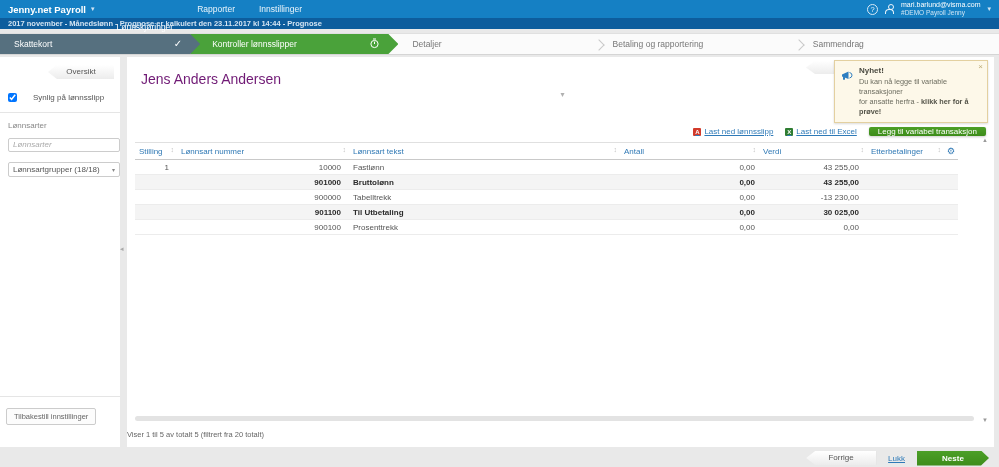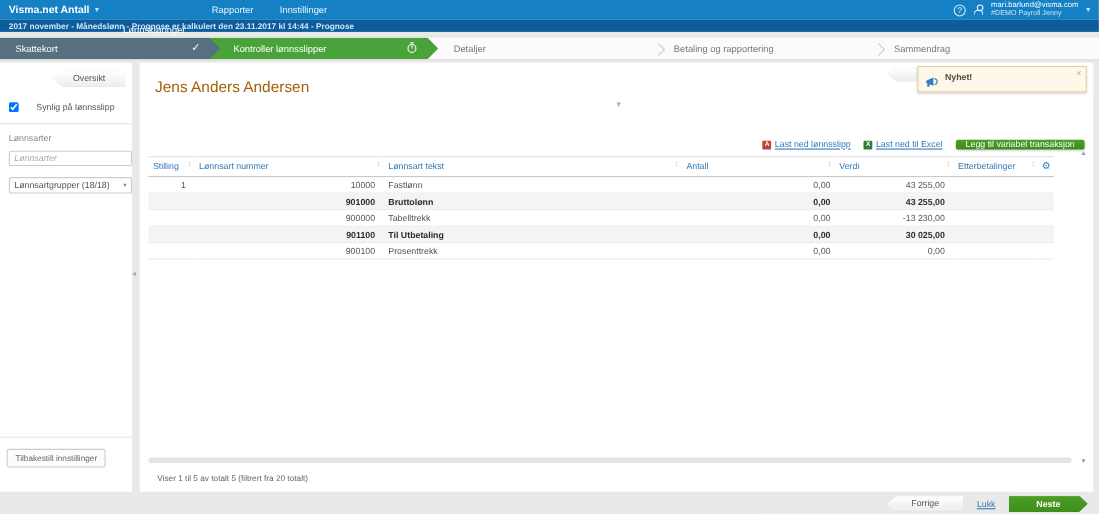--- a/index.html
+++ b/index.html
@@ -70,21 +70,21 @@
   .sb-select .caret { font-size:6px; color:#888; }
   .sb-bottom { position:absolute; bottom:0; left:0; right:0; border-top:1px solid #e5e5e5; padding:8px 6px 22px; }
   .reset-btn { border:1px solid #ccc; background:#fcfcfc; border-radius:2px; font-size:7.5px; color:#666;
               padding:3px 7px; cursor:pointer; }
 
   
   main { flex:1; background:#fff; position:relative; margin-right:5px; padding:6px 8px; }
   .breadcrumb { font-size:7.5px; color:#888; }
   .breadcrumb a { color:#2e7ab8; text-decoration:underline; cursor:pointer; }
   .breadcrumb .sep { margin:0 3px; color:#999; }
-  .page-title { font-size:14px; color:#a16207; font-weight:400; margin:8px 0 0 6px; }
+  .page-title { font-size:14px; color:#701a75; font-weight:400; margin:8px 0 0 6px; }
   .collapse-toggle { position:absolute; left:50%; top:33px; font-size:8px; color:#b0b0b0; cursor:pointer; }
 
   .notif { position:absolute; top:3px; right:6px; width:154px; background:#fdf8e9;
            border:1px solid #e3d0a0; box-shadow:0 1px 2px rgba(0,0,0,.15); padding:5px 7px 6px 24px;
            z-index:5; }
   .notif .close { position:absolute; top:1px; right:4px; font-size:8px; color:#bdad78; cursor:pointer; }
   .notif .megaphone { position:absolute; left:6px; top:7px; }
   .notif-title { font-size:8px; font-weight:bold; color:#4a4a40; margin-bottom:2px; }
   .notif-body { font-size:7.3px; color:#6d6d60; line-height:1.35; }
   .notif-body b { color:#55554a; cursor:pointer; }
@@ -111,37 +111,37 @@
   tbody td { font-size:8px; color:#555; padding:0 4px; height:15px; border-bottom:1px solid #ececec; }
   tbody tr.striped td { background:#f4f4f4; }
   tbody tr.sum td { font-weight:bold; color:#2b2b2b; }
   td.r { text-align:right; }
   td.pr { padding-right:8px; }
 
   .vscroll-up, .vscroll-down { position:absolute; right:6px; font-size:6px; color:#9a9a9a; cursor:pointer; }
   .vscroll-up { top:80px; } .vscroll-down { top:360px; }
   .hscroll { position:absolute; left:8px; right:20px; bottom:26px; height:5px; background:#e3e3e3;
              border-radius:3px; cursor:pointer; }
-  .table-summary { position:absolute; left:16px; bottom:8px; font-size:7.5px; color:#666; }
+  .table-summary { position:absolute; left:0; bottom:8px; font-size:7.5px; color:#666; }
 
   
   .footer { height:22px; display:flex; align-items:center; justify-content:flex-end; gap:12px; padding-right:10px; }
   .forrige { width:70px; height:14px; line-height:14px; }
   .lukk { font-size:8px; color:#2e7ab8; text-decoration:underline; cursor:pointer;text-align:right; }
   .neste { clip-path:polygon(0 0,calc(100% - 8px) 0,100% 50%,calc(100% - 8px) 100%,0 100%);
            width:72px; height:15px; line-height:15px; text-align:center; font-size:8px; font-weight:bold;
            color:#fff; background:linear-gradient(#4c9f27,#3d8c1a); cursor:pointer;
            filter:drop-shadow(0 1px 1px rgba(0,0,0,.25)); }
 </style>
 </head>
 <body>
 
 <div class="topnav">
   <div class="brand">
-    <span>Visma.net Antall</span>
+    <span>Jenny.net Payroll</span>
     <span class="caret">▾</span>
   </div>
   <nav>
     <div class="nav-item active">Lønnskjøringer</div>
     <div class="nav-item">Rapporter</div>
     <div class="nav-item">Innstillinger</div>
   </nav>
   <div class="user-area">
     <div class="help-icon">?</div>
     <div class="person-icon"></div>
@@ -216,20 +216,24 @@
     <div class="notif">
       <span class="close">×</span>
       <span class="megaphone">
         <svg width="13" height="12" viewBox="0 0 13 12">
             <path d="M1 4.5 L7.5 1.5 L7.5 9 L1 6.5 Z" fill="#2e7ec1"></path>
             <path d="M8.5 2.5 Q11 3 11 5.2 Q11 7.5 8.5 8" fill="none" stroke="#2e7ec1" stroke-width="1"></path>
             <rect x="2" y="6.8" width="2" height="3" rx="0.5" fill="#2e7ec1"></rect>
           </svg>
       </span>
       <div class="notif-title">Nyhet!</div>
+      <div class="notif-body">
+        <span>Du kan nå legge til variable transaksjoner</span><br>
+        <span>for ansatte herfra - </span><b>klikk her for å prøve!</b>
+      </div>
     </div>
 
     <div class="actions-row">
       <span class="dl-link">
         <span class="file-badge pdf-badge">A</span>
         <span>Last ned lønnsslipp</span>
       </span>
       <span class="dl-link">
         <span class="file-badge xls-badge">X</span>
         <span>Last ned til Excel</span>

